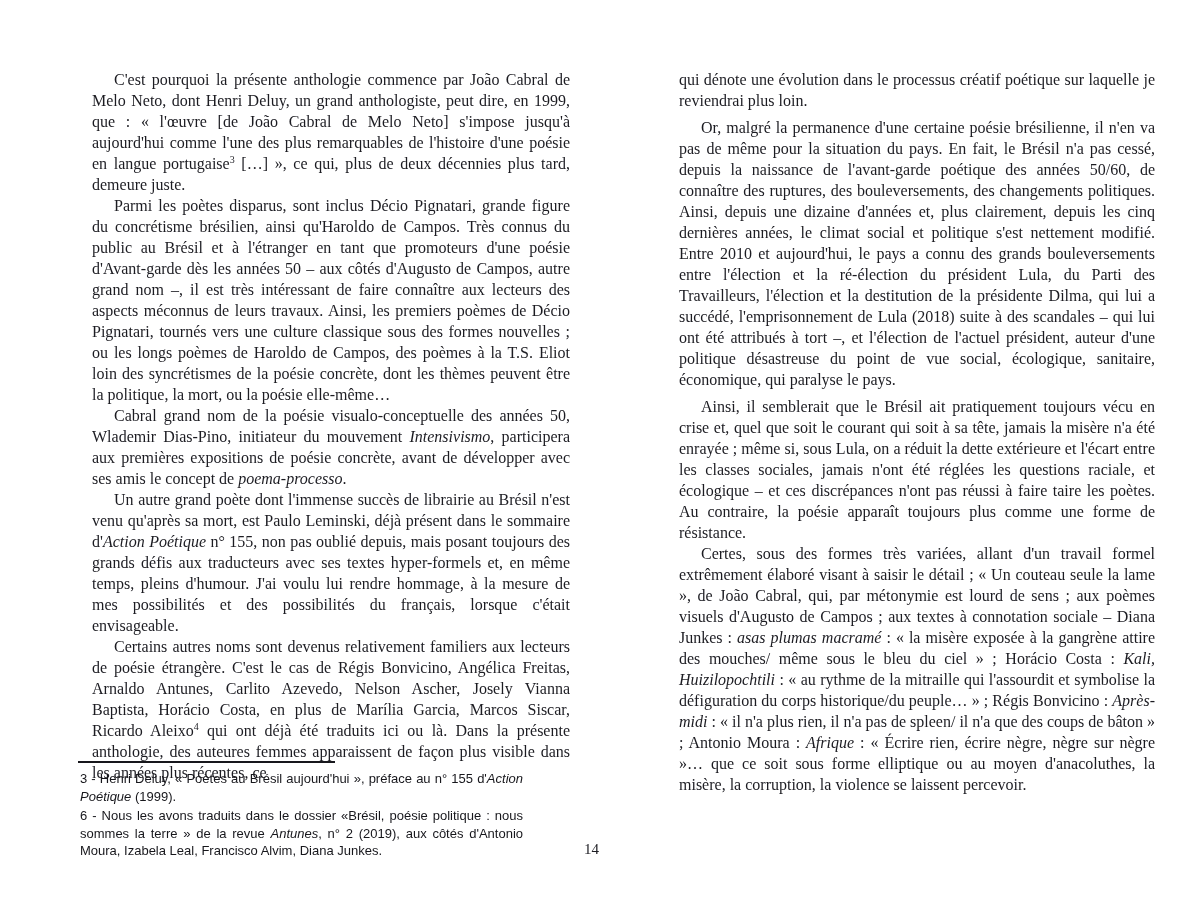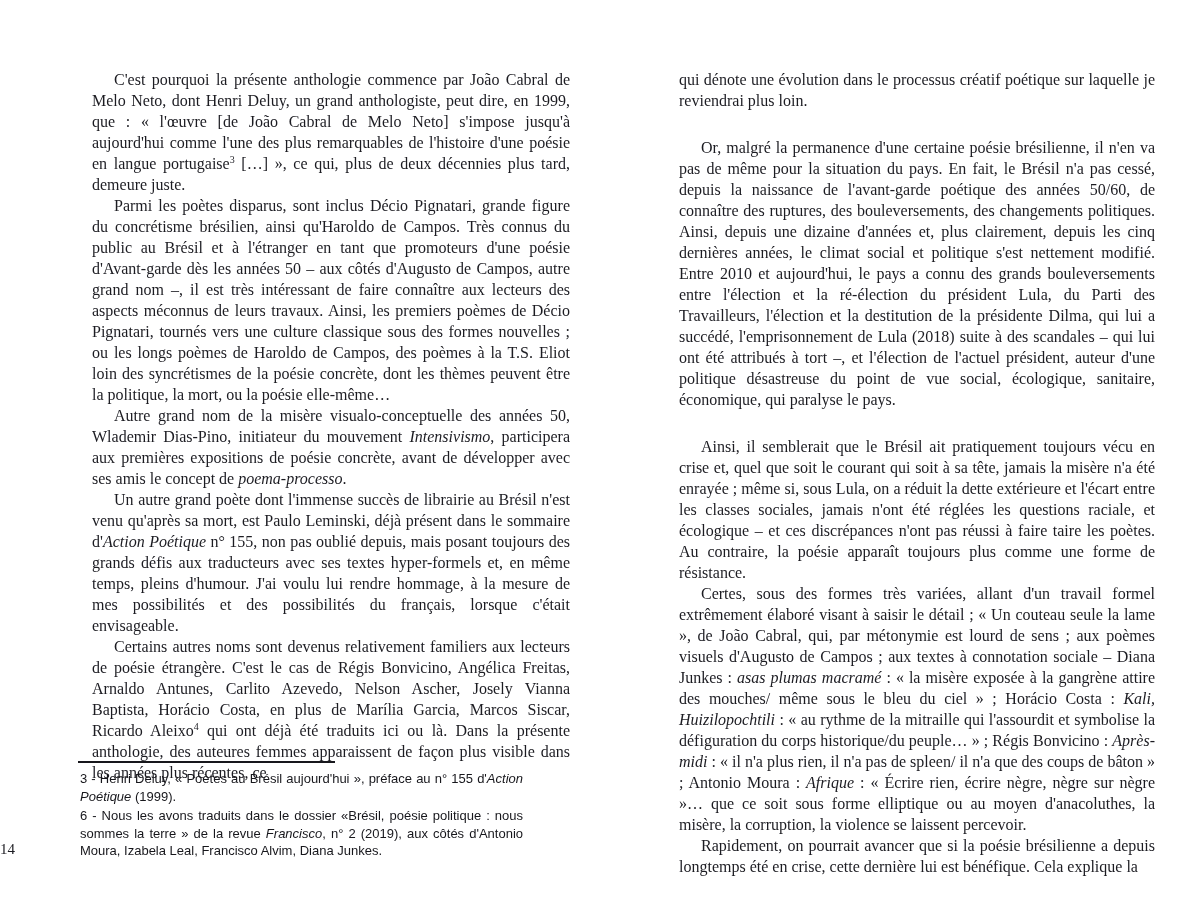--- a/index.html
+++ b/index.html
@@ -28,21 +28,21 @@
     line-height: 21px;
     text-align: justify;
     hyphens: none;
     -webkit-hyphens: none;
   }
   #half-left  .body-text { left: 78px; width: 478px; margin-left: 14px; }
   #half-right .body-text { left: 80px; width: 476px; }
 
   .para { margin: 0; padding: 0; }
   .para.indent { text-indent: 22px; }
-  .para.space-before { margin-top: 26px; }
+  .para.space-before { margin-top: 6px; }
 
   .seg-italic { font-style: italic; }
   .seg-sup { vertical-align: super; font-size: 10px; line-height: 0; }
 
   .footnotes {
     position: absolute;
     left: 78px;
     top: 761px;
     width: 447px;
     font-family: "Liberation Sans", "DejaVu Sans", sans-serif;
@@ -57,45 +57,44 @@
     background: #17171c;
     margin: 0 0 7px 0;
   }
   .footnote { margin: 2px; padding: 0; }
 
   .page-number {
     position: absolute;
     top: 841px;
     left: 0;
     width: 100%;
-    text-align: left;
+    text-align: right;
     font-size: 15px;
     color: #1c1c22;
   }
 </style>
 </head>
 <body>
 
 <section class="half" id="half-left">
   <div class="body-text">
     <p class="para indent"><span>C'est pourquoi la présente anthologie commence par João Cabral de Melo Neto, dont Henri Deluy, un grand anthologiste, peut dire, en 1999, que : « l'œuvre [de João Cabral de Melo Neto] s'impose jusqu'à aujourd'hui comme l'une des plus remarquables de l'histoire d'une poésie en langue portugaise</span><span class="seg-sup">3</span><span> […] », ce qui, plus de deux décennies plus tard, demeure juste.</span></p>
     <p class="para indent"><span>Parmi les poètes disparus, sont inclus Décio Pignatari, grande figure du concrétisme brésilien, ainsi qu'Haroldo de Campos. Très connus du public au Brésil et à l'étranger en tant que promoteurs d'une poésie d'Avant-garde dès les années 50 – aux côtés d'Augusto de Campos, autre grand nom –, il est très intéressant de faire connaître aux lecteurs des aspects méconnus de leurs travaux. Ainsi, les premiers poèmes de Décio Pignatari, tournés vers une culture classique sous des formes nouvelles ; ou les longs poèmes de Haroldo de Campos, des poèmes à la T.S. Eliot loin des syncrétismes de la poésie concrète, dont les thèmes peuvent être la politique, la mort, ou la poésie elle-même…</span></p>
-    <p class="para indent"><span>Autre grand nom de la misère visualo-conceptuelle des années 50, Wlademir Dias-Pino, initiateur du mouvement </span><span class="seg-italic">Intensivismo</span><span>, participera aux premières expositions de poésie concrète, avant de développer avec ses amis le concept de </span><span class="seg-italic">poema-processo</span><span>.</span></p>
+    <p class="para indent"><span>Cabral grand nom de la poésie visualo-conceptuelle des années 50, Wlademir Dias-Pino, initiateur du mouvement </span><span class="seg-italic">Intensivismo</span><span>, participera aux premières expositions de poésie concrète, avant de développer avec ses amis le concept de </span><span class="seg-italic">poema-processo</span><span>.</span></p>
     <p class="para indent"><span>Un autre grand poète dont l'immense succès de librairie au Brésil n'est venu qu'après sa mort, est Paulo Leminski, déjà présent dans le sommaire d'</span><span class="seg-italic">Action Poétique</span><span> n° 155, non pas oublié depuis, mais posant toujours des grands défis aux traducteurs avec ses textes hyper-formels et, en même temps, pleins d'humour. J'ai voulu lui rendre hommage, à la mesure de mes possibilités et des possibilités du français, lorsque c'était envisageable.</span></p>
     <p class="para indent"><span>Certains autres noms sont devenus relativement familiers aux lecteurs de poésie étrangère. C'est le cas de Régis Bonvicino, Angélica Freitas, Arnaldo Antunes, Carlito Azevedo, Nelson Ascher, Josely Vianna Baptista, Horácio Costa, en plus de Marília Garcia, Marcos Siscar, Ricardo Aleixo</span><span class="seg-sup">4</span><span> qui ont déjà été traduits ici ou là. Dans la présente anthologie, des auteures femmes apparaissent de façon plus visible dans les années plus récentes, ce</span></p>
   </div>
   <div class="footnotes">
     <div class="footnote-rule"></div>
     <p class="footnote"><span>3 - Henri Deluy, « Poètes au Brésil aujourd'hui », préface au n° 155 d'</span><span class="seg-italic">Action Poétique</span><span> (1999).</span></p>
-    <p class="footnote"><span>6 - Nous les avons traduits dans le dossier «Brésil, poésie politique : nous sommes la terre » de la revue </span><span class="seg-italic">Francisco</span><span>, n° 2 (2019), aux côtés d'Antonio Moura, Izabela Leal, Francisco Alvim, Diana Junkes.</span></p>
+    <p class="footnote"><span>6 - Nous les avons traduits dans le dossier «Brésil, poésie politique : nous sommes la terre » de la revue </span><span class="seg-italic">Antunes</span><span>, n° 2 (2019), aux côtés d'Antonio Moura, Izabela Leal, Francisco Alvim, Diana Junkes.</span></p>
   </div>
   <div class="page-number">14</div>
 </section>
 
 <section class="half" id="half-right">
   <div class="body-text">
     <p class="para"><span>qui dénote une évolution dans le processus créatif poétique sur laquelle je reviendrai plus loin.</span></p>
     <p class="para indent space-before"><span>Or, malgré la permanence d'une certaine poésie brésilienne, il n'en va pas de même pour la situation du pays. En fait, le Brésil n'a pas cessé, depuis la naissance de l'avant-garde poétique des années 50/60, de connaître des ruptures, des bouleversements, des changements politiques. Ainsi, depuis une dizaine d'années et, plus clairement, depuis les cinq dernières années, le climat social et politique s'est nettement modifié. Entre 2010 et aujourd'hui, le pays a connu des grands bouleversements entre l'élection et la ré-élection du président Lula, du Parti des Travailleurs, l'élection et la destitution de la présidente Dilma, qui lui a succédé, l'emprisonnement de Lula (2018) suite à des scandales – qui lui ont été attribués à tort –, et l'élection de l'actuel président, auteur d'une politique désastreuse du point de vue social, écologique, sanitaire, économique, qui paralyse le pays.</span></p>
     <p class="para indent space-before"><span>Ainsi, il semblerait que le Brésil ait pratiquement toujours vécu en crise et, quel que soit le courant qui soit à sa tête, jamais la misère n'a été enrayée ; même si, sous Lula, on a réduit la dette extérieure et l'écart entre les classes sociales,  jamais n'ont été réglées les questions raciale, et écologique – et ces discrépances n'ont pas réussi à faire taire les poètes. Au contraire, la poésie apparaît toujours plus comme une forme de résistance.</span></p>
     <p class="para indent"><span>Certes, sous des formes très variées, allant d'un travail formel extrêmement élaboré visant à saisir le détail ; « Un couteau seule la lame », de João Cabral, qui, par métonymie est lourd de sens ; aux poèmes visuels d'Augusto de Campos ; aux textes à connotation sociale – Diana Junkes : </span><span class="seg-italic">asas plumas macramé</span><span> : « la misère exposée à la gangrène attire des mouches/ même sous le bleu du ciel » ; Horácio Costa : </span><span class="seg-italic">Kali, Huizilopochtili</span><span>  : « au rythme de la mitraille qui l'assourdit et symbolise la défiguration du corps historique/du peuple… » ;  Régis Bonvicino : </span><span class="seg-italic">Après-midi</span><span> : « il n'a plus rien, il n'a pas de spleen/ il n'a que des coups de bâton » ; Antonio Moura : </span><span class="seg-italic">Afrique</span><span> : « Écrire rien, écrire nègre, nègre sur nègre »… que ce soit sous forme elliptique ou au moyen d'anacoluthes, la misère, la corruption, la violence se laissent percevoir.</span></p>
-    <p class="para indent"><span>Rapidement, on pourrait avancer que si la poésie brésilienne a depuis longtemps été en crise, cette dernière lui est bénéfique. Cela explique la</span></p>
   </div>
 </section>
 
 </body></html>

